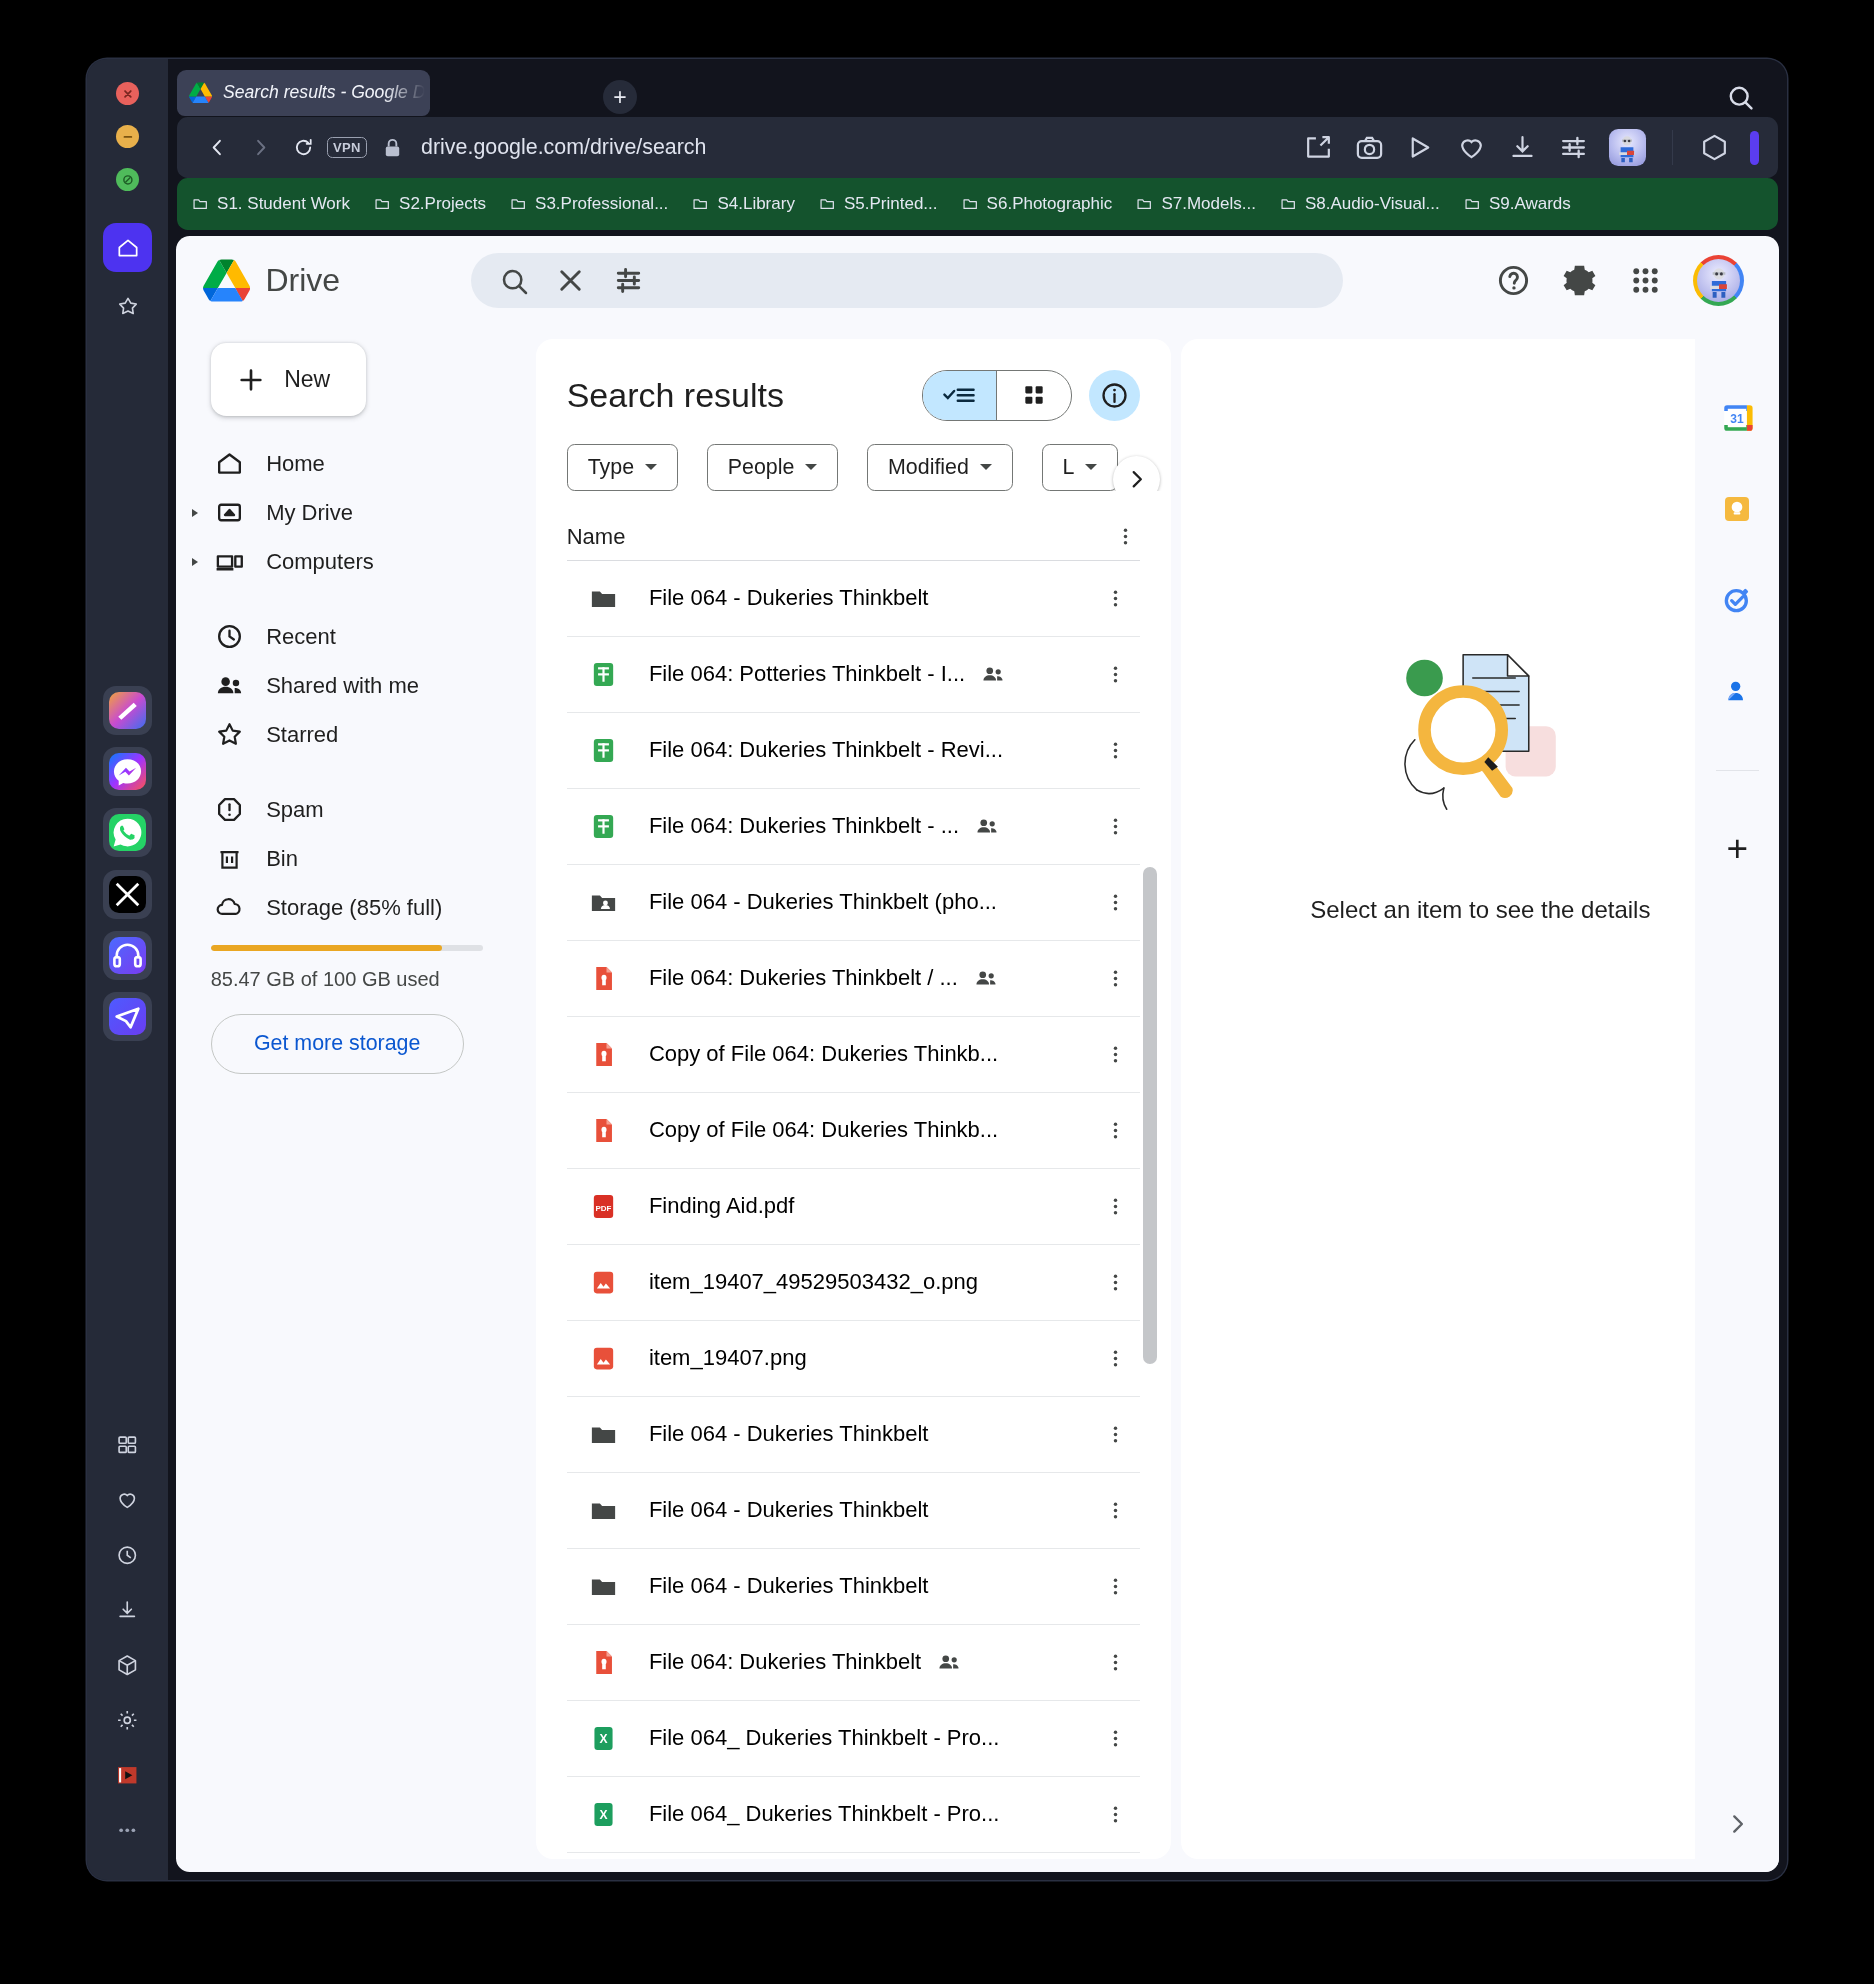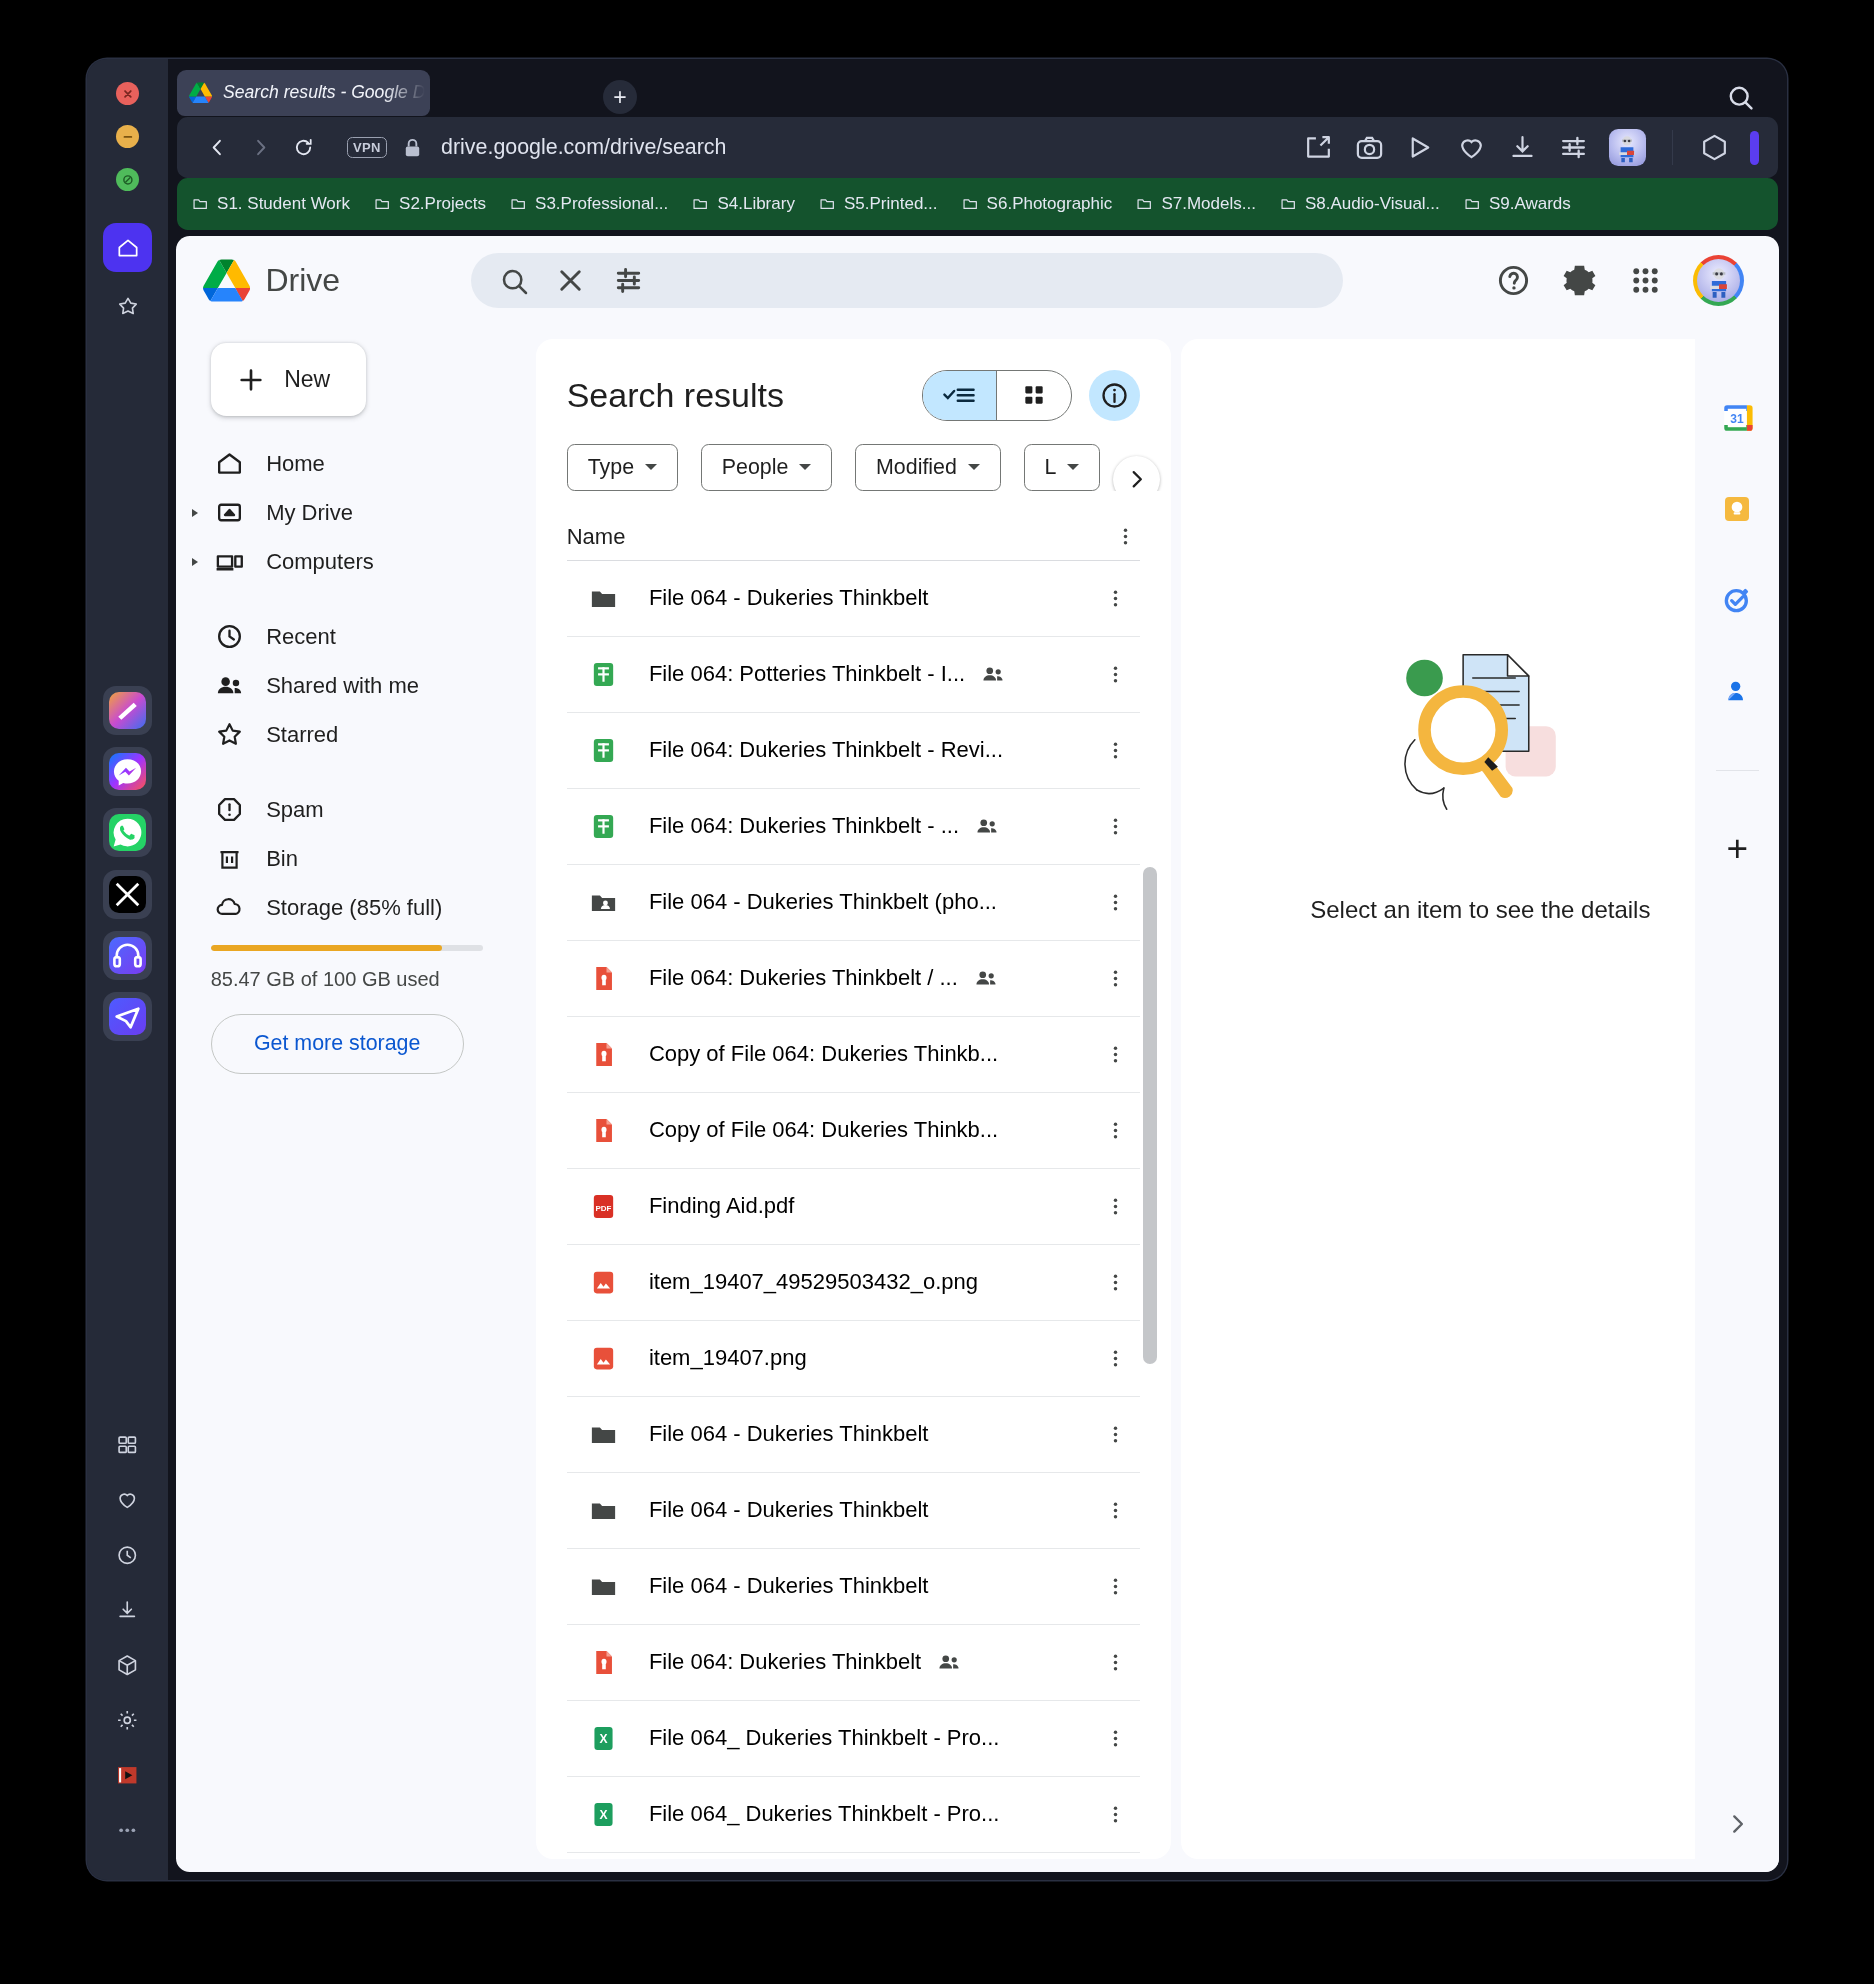--- a/index.html
+++ b/index.html
@@ -91,21 +91,21 @@
 
   #urlbar-wrap { padding: 0 9.2px; }
   #urlbar {
     height: 61px; background:#262b39; border-radius:10.7px;
     display:flex; align-items:center; padding: 0 18.4px; gap: 0;
   }
   .nav-btn { width:43px;height:43px;display:flex;align-items:center;justify-content:center;}
   .nav-btn svg { width:23px;height:23px; }
   #vpn-chip {
     border:1.5px solid #9aa0b0; border-radius:5.4px; color:#c7ccda;
-    font-size:13px; font-weight:bold; padding: 2.3px 5.4px; margin-left: 22px;
+    font-size:13px; font-weight:bold; padding: 2.3px 5.4px; margin-left: 2px;
     letter-spacing:0.4px;
   }
   #lock { margin-left: 13.8px; display:flex;align-items:center; }
   #url-text { margin-left: 17px; color:#dfe3ee; font-size:21.4px; }
   #url-right { margin-left:auto; display:flex; align-items:center; gap: 20px; }
   #url-right .tbtn { width:31px;height:31px;display:flex;align-items:center;justify-content:center;}
   #avatar-ext {
     width:37px;height:37px;border-radius:9.2px; overflow:hidden;
     background: radial-gradient(circle at 50% 35%, #e9eaff 0%, #b7bbee 55%, #8e93d8 100%);
     display:flex;align-items:center;justify-content:center;
@@ -199,21 +199,21 @@
     border:1.1px solid #747775; border-radius: 25px; overflow:hidden;
   }
   #view-toggle .seg { flex:1; display:flex; align-items:center; justify-content:center; }
   #view-toggle .seg.active { background:#c2e7ff; }
   #view-toggle .divider { width:1.1px; background:#747775; }
   #info-btn {
     margin-left: 17px; width: 51px; height:51px; border-radius:50%;
     background:#c2e7ff; display:flex;align-items:center;justify-content:center;
   }
 
-  #chips { padding: 23px 31px 0 31px; display:flex; gap: 23px; position:relative; overflow:hidden;}
+  #chips { padding: 23px 31px 0 31px; display:flex; gap: 29px; position:relative; overflow:hidden;}
   .chip {
     height: 47px; border:1.1px solid #747775; border-radius:7.7px;
     display:flex; align-items:center; gap:10.7px; padding: 0 20px;
     font-size:21.4px; color:#1f1f1f; white-space:nowrap;
   }
   .chip .dn { width:0;height:0;border-left:6.9px solid #444746;border-right:6.9px solid transparent;
     border-top:6.9px solid #444746; border-left-color:transparent; }
   #chip-next {
     position:absolute; right: 10.7px; top: 35px;
     width: 47px; height:47px; border-radius:50%; background:#fff;

